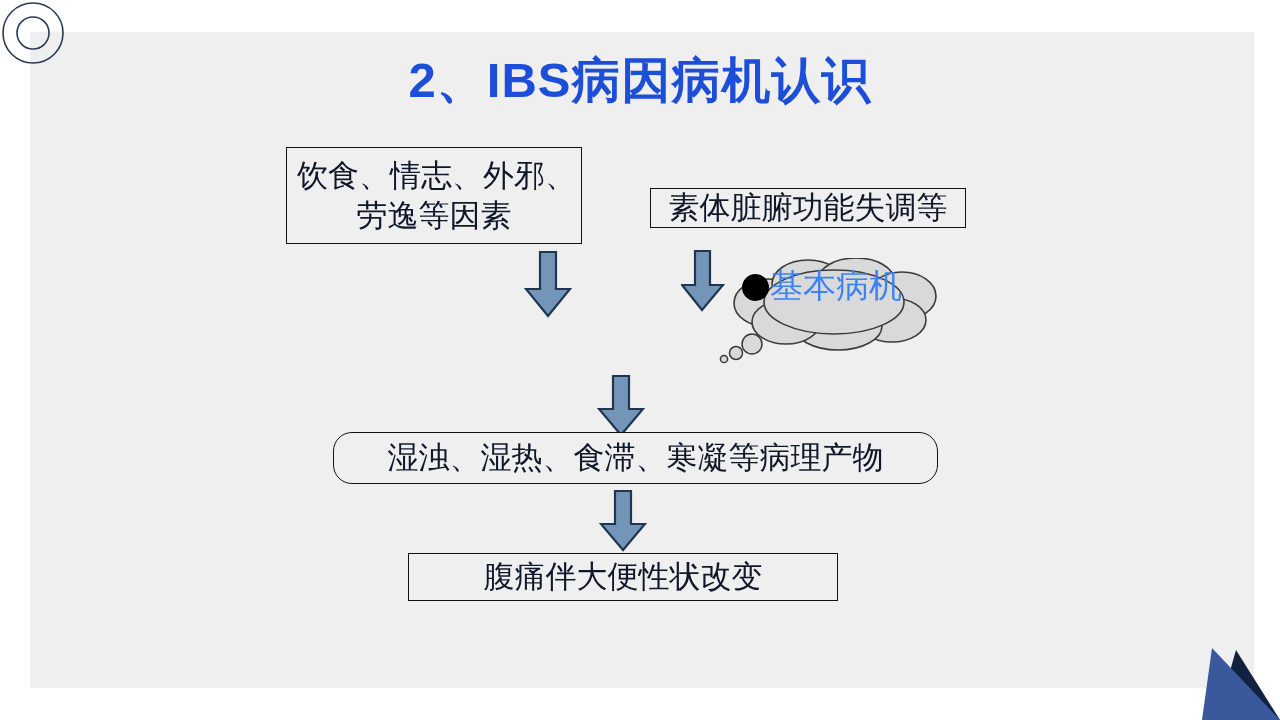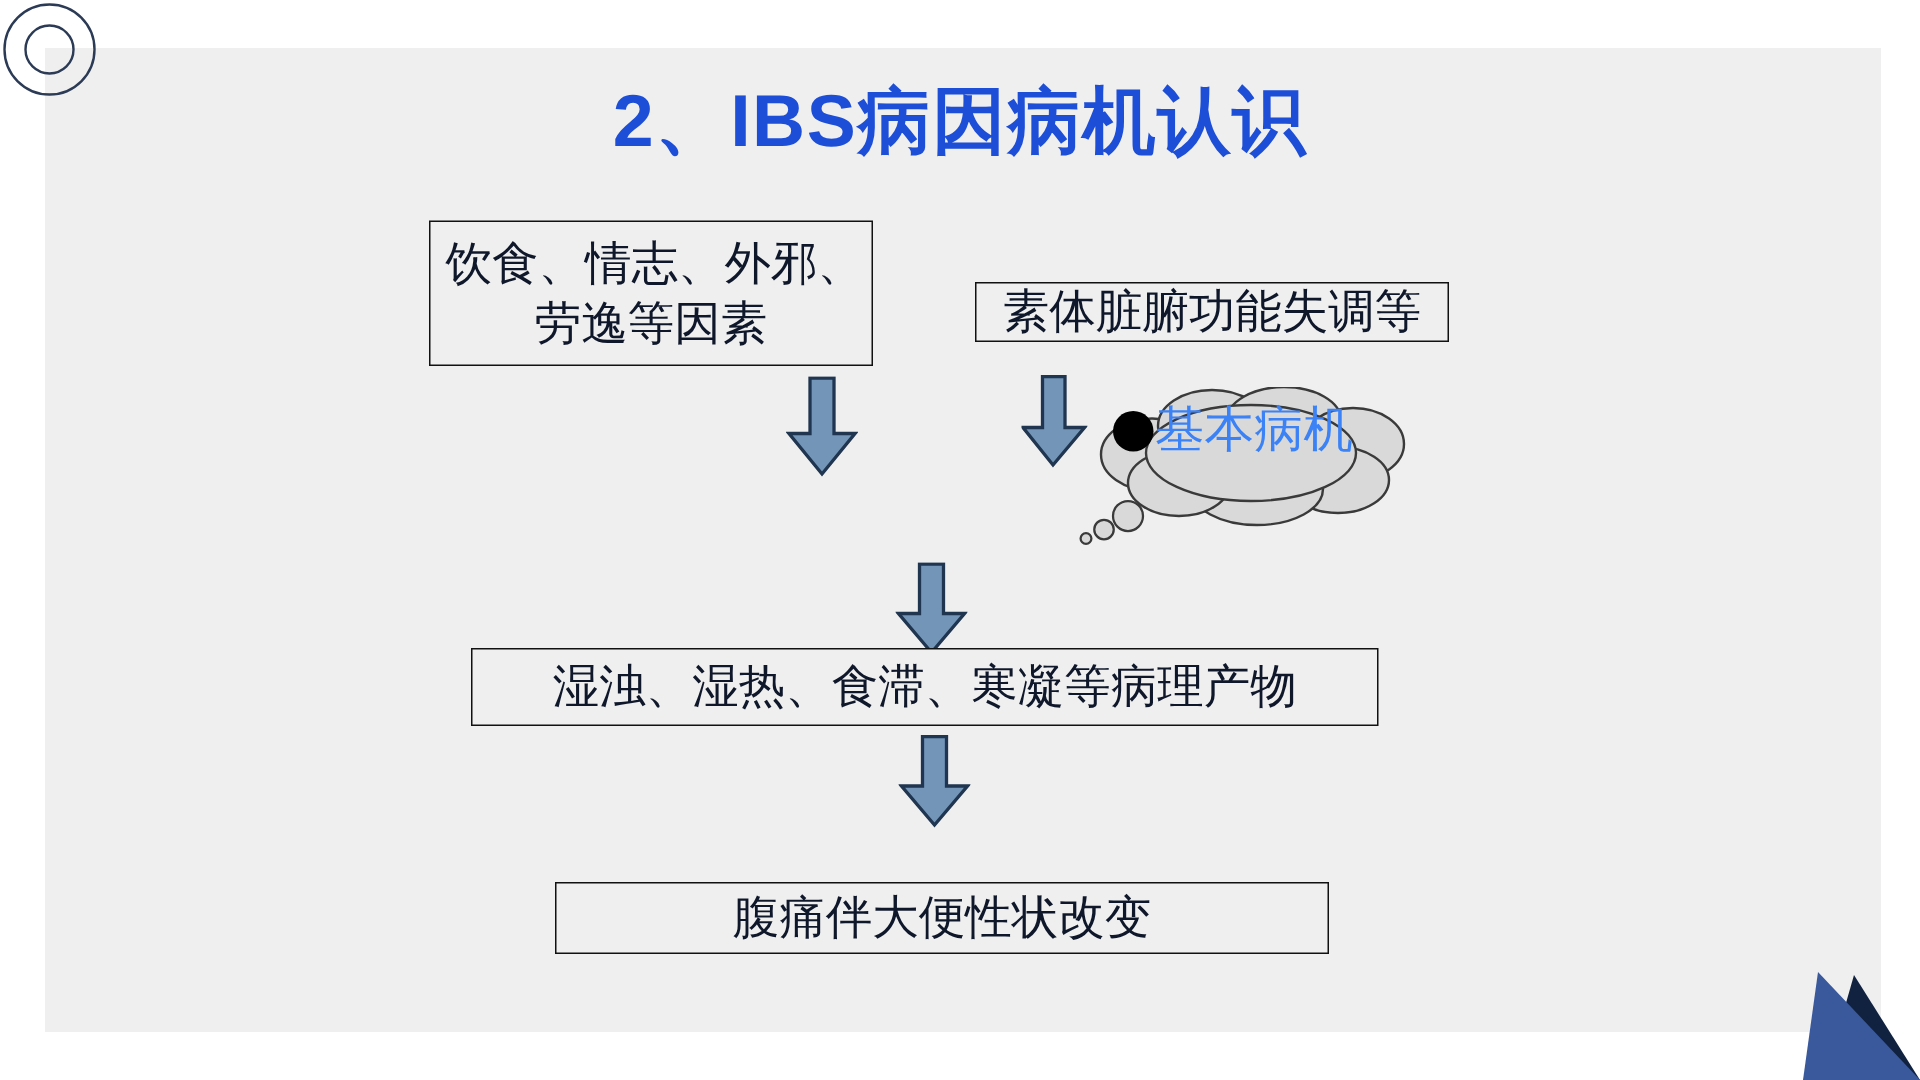--- a/index.html
+++ b/index.html
@@ -87,22 +87,22 @@
     width: 100%;
   }
   .flow-box .line {
     display: block;
     white-space: nowrap;
   }
   .box-causes      { left: 286px; top: 147px; width: 296px; height: 97px; }
   .box-causes .line:first-child { text-align: left; padding-left: 2px; }
   .box-constitution{ left: 650px; top: 188px; width: 316px; height: 40px; }
   .box-liverspleen { left: 513px; top: 319px; width: 205px; height: 50px; }
-  .box-pathologic  { left: 314px; top: 432px; width: 605px; height: 52px; }
-  .box-symptom     { left: 370px; top: 553px; width: 516px; height: 48px; margin-top: 35px; }
+  .box-pathologic  { left: 333px; top: 432px; width: 605px; height: 52px; border-radius: 19px; }
+  .box-symptom     { left: 408px; top: 553px; width: 430px; height: 48px; }
 
   
   .arrow {
     position: absolute;
     pointer-events: none;
   }
 
   
   .thought-cloud {
     position: absolute;

